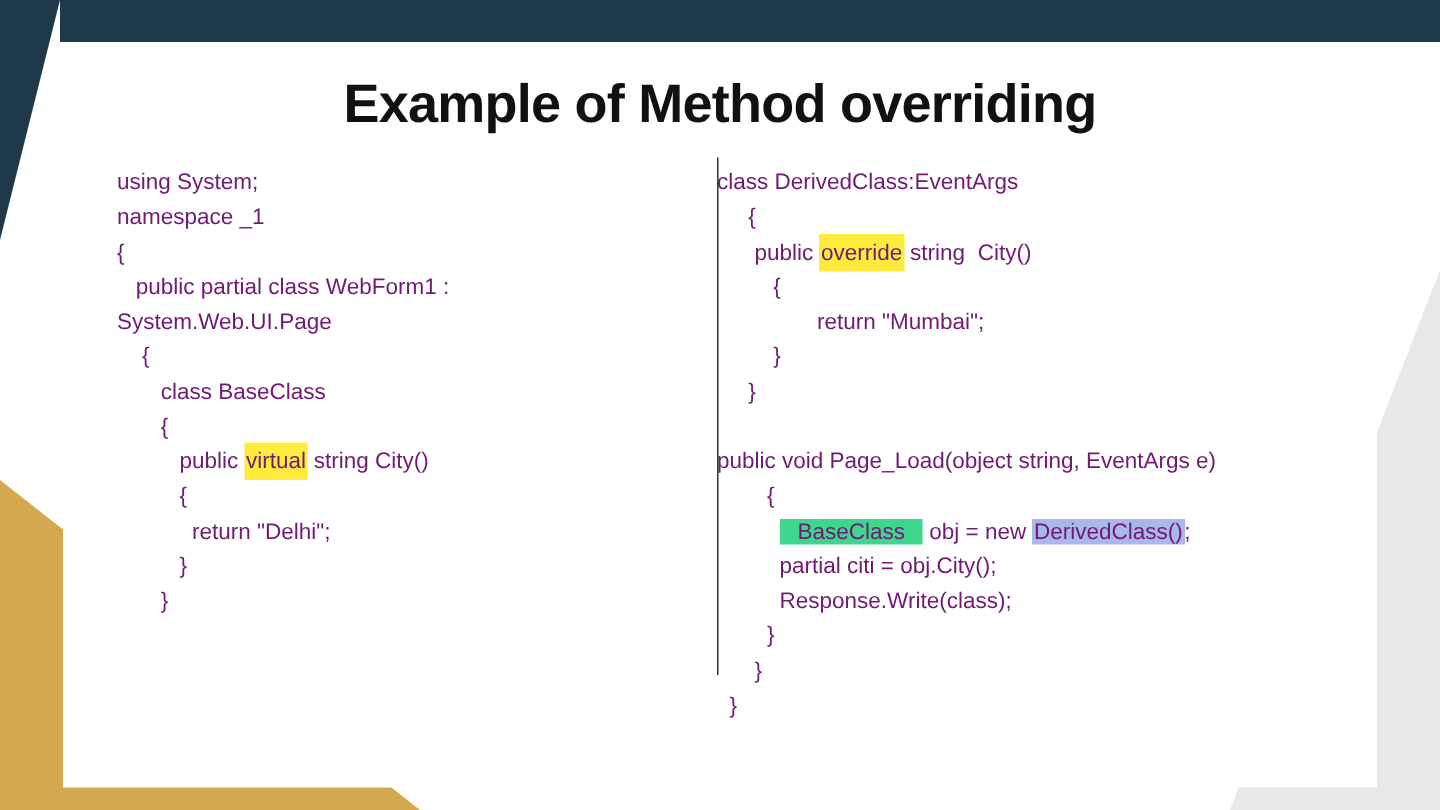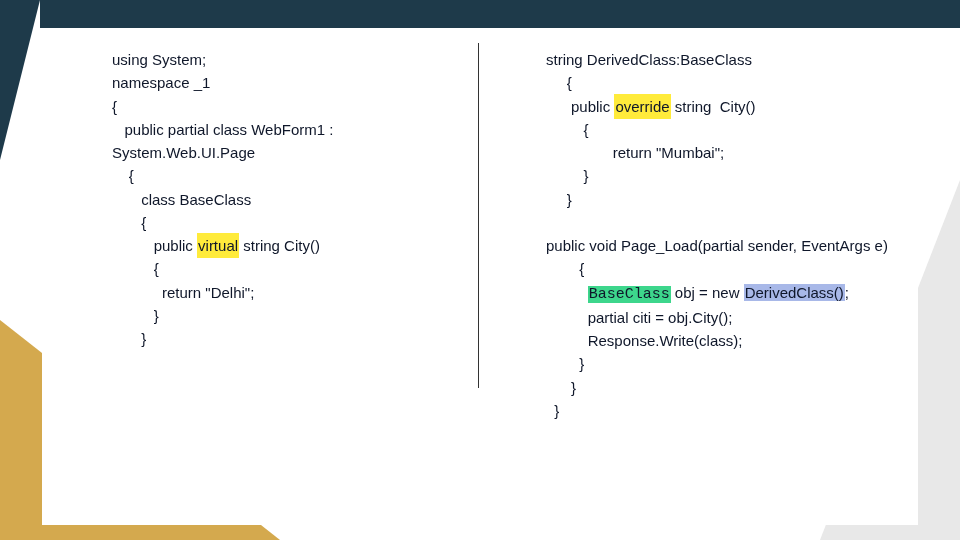--- a/index.html
+++ b/index.html
@@ -58,73 +58,73 @@
     }
     .columns {
       display: flex;
       gap: 20px;
       position: relative;
     }
     .col {
       font-family: Arial, sans-serif;
       font-size: 15px;
       line-height: 1.55;
-      color: #0f172a;
+      color: #701a75;
       white-space: pre;
-      margin-left: 34px;
     }
     .col-left { flex: 0 0 380px; }
     .col-right { flex: 1; }
     .divider {
       position: absolute;
       left: 400px;
       top: -5px;
       width: 1px;
       height: 345px;
       background: #333;
     }
     .hl-yellow { background: #ffeb3b; padding: 4px 1px; }
-    .hl-green { background: #3dd68c; padding: 0 1px; font-family: Liberation Mono, monospace; }
+    .hl-green { background: #3dd68c; padding: 0 12px; }
     .hl-blue { background: #a8b8e8; padding: 0 1px; text-align: right; }
   </style>
 </head>
 <body>
 
 <div class="bg-top-right-full"></div>
 <div class="bg-top-left"></div>
 <div class="bg-bottom-right"></div>
 <div class="bg-bottom-left"></div>
 
 <div class="card">
+  <h1 class="title">Example of Method overriding</h1>
   <div class="columns">
     <div class="divider"></div>
 
     <div class="col col-left"><span>using System;</span>
 <span>namespace _1</span>
 <span>{</span>
 <span>   public partial class WebForm1 :</span>
 <span>System.Web.UI.Page</span>
 <span>    {</span>
 <span>       class BaseClass</span>
 <span>       {</span>
 <span><span>          public </span><span class="hl-yellow">virtual</span><span> string City()</span></span>
 <span>          {</span>
 <span>            return "Delhi";</span>
 <span>          }</span>
 <span>       }</span></div>
 
-    <div class="col col-right"><span>string DerivedClass:BaseClass</span>
+    <div class="col col-right"><span>class DerivedClass:EventArgs</span>
 <span>     {</span>
 <span><span>      public </span><span class="hl-yellow">override</span><span> string  City()</span></span>
 <span>         {</span>
 <span>                return "Mumbai";</span>
 <span>         }</span>
 <span>     }</span>
 <span></span>
-<span>public void Page_Load(partial sender, EventArgs e)</span>
+<span>public void Page_Load(object string, EventArgs e)</span>
 <span>        {</span>
 <span><span>          </span><span class="hl-green">BaseClass</span><span> obj = new </span><span class="hl-blue">DerivedClass()</span><span>;</span></span>
 <span>          partial citi = obj.City();</span>
 <span>          Response.Write(class);</span>
 <span>        }</span>
 <span>      }</span>
 <span>  }</span></div>
   </div>
 </div>
 

